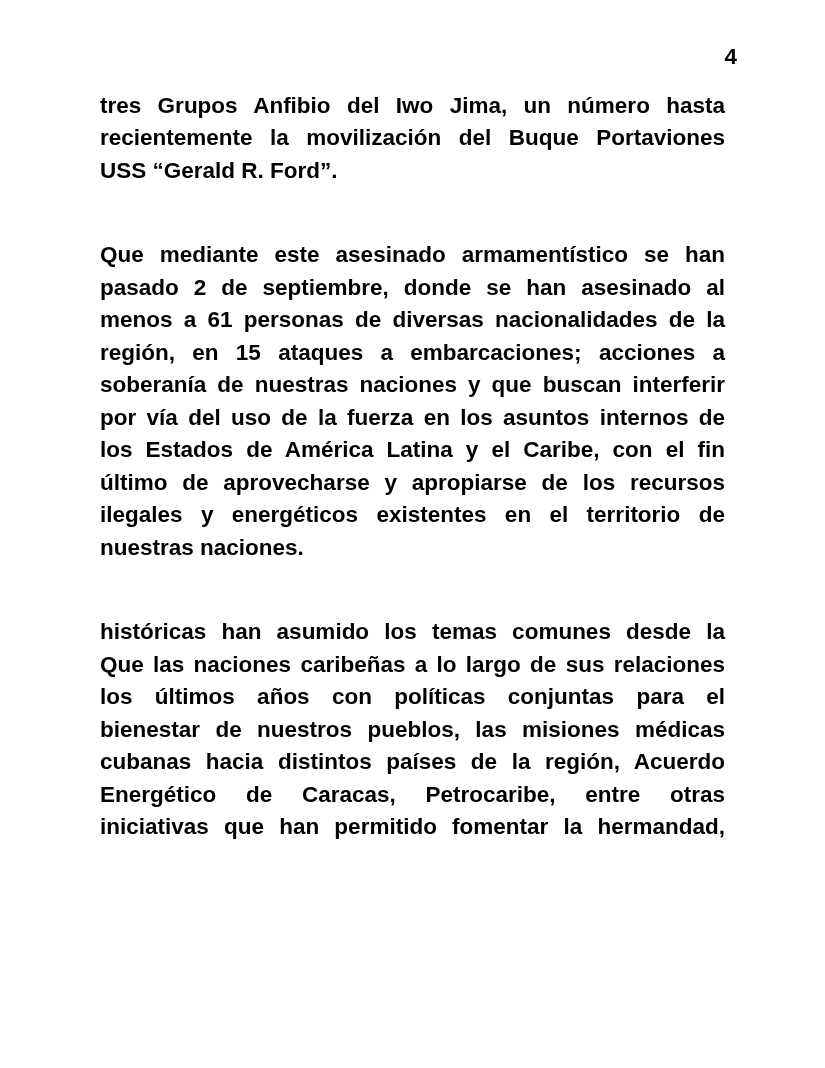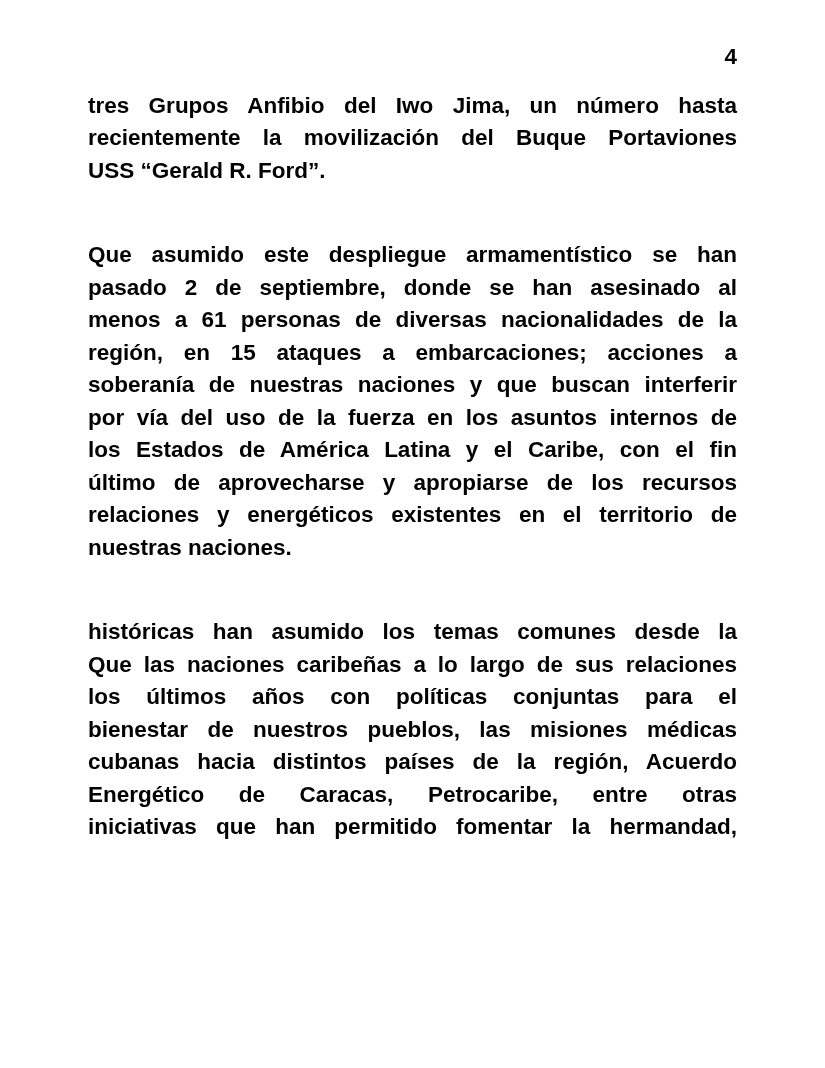--- a/index.html
+++ b/index.html
@@ -21,21 +21,21 @@
     line-height: 32.5px;
     color: #000000;
   }
   .page-number {
     text-align: right;
   }
   .content {
     margin-top: 16px;
   }
   .paragraph {
-    margin: 0;
+    margin: 12px;
   }
   .paragraph + .paragraph {
     margin-top: 52px;
   }
   .line {
     text-align: justify;
     text-align-last: justify;
     white-space: normal;
   }
   .line.last-left {
@@ -47,29 +47,29 @@
 
 <div class="page">
   <div class="page-number">4</div>
   <div class="content" id="content">
       <div class="paragraph">
         <div class="line">tres Grupos Anfibio del Iwo Jima, un número hasta</div>
         <div class="line">recientemente la movilización del Buque Portaviones</div>
         <div class="line last-left">USS “Gerald R. Ford”.</div>
       </div>
       <div class="paragraph">
-        <div class="line">Que asumido este despliegue armamentístico se han</div>
+        <div class="line">Que mediante este asesinado armamentístico se han</div>
         <div class="line">pasado 2 de septiembre, donde se han asesinado al</div>
         <div class="line">menos a 61 personas de diversas nacionalidades de la</div>
         <div class="line">región, en 15 ataques a embarcaciones; acciones a</div>
         <div class="line">soberanía de nuestras naciones y que buscan interferir</div>
         <div class="line">por vía del uso de la fuerza  en los asuntos internos de</div>
         <div class="line">los Estados de América Latina y el Caribe, con el fin</div>
         <div class="line">último de aprovecharse y apropiarse de los recursos</div>
-        <div class="line">relaciones y energéticos existentes en el territorio de</div>
+        <div class="line">ilegales y energéticos existentes en el territorio de</div>
         <div class="line last-left">nuestras naciones.</div>
       </div>
       <div class="paragraph">
         <div class="line">históricas han asumido los temas comunes desde la</div>
         <div class="line">Que las naciones caribeñas a lo largo de sus relaciones</div>
         <div class="line">los últimos años con políticas conjuntas para el</div>
         <div class="line">bienestar de nuestros pueblos, las misiones médicas</div>
         <div class="line">cubanas hacia distintos países de la región, Acuerdo</div>
         <div class="line">Energético de Caracas, Petrocaribe, entre otras</div>
         <div class="line">iniciativas que han permitido fomentar la hermandad,</div>

